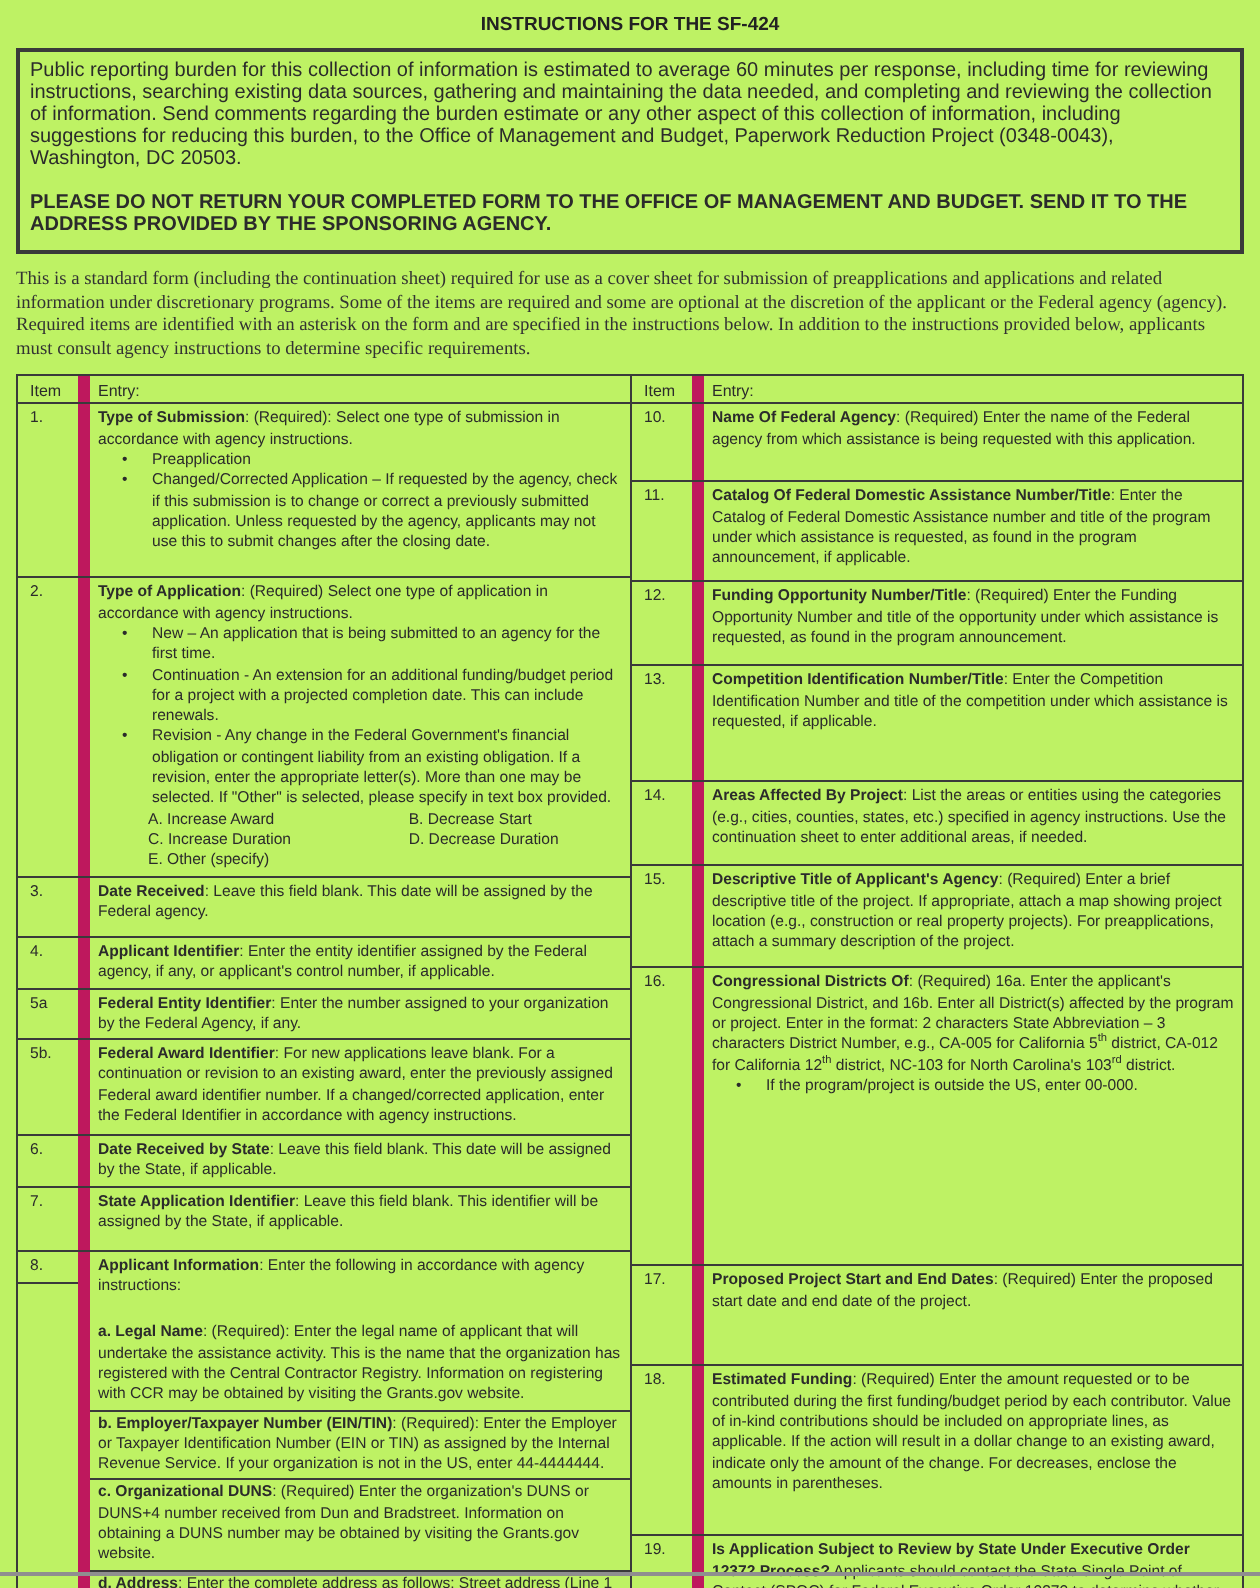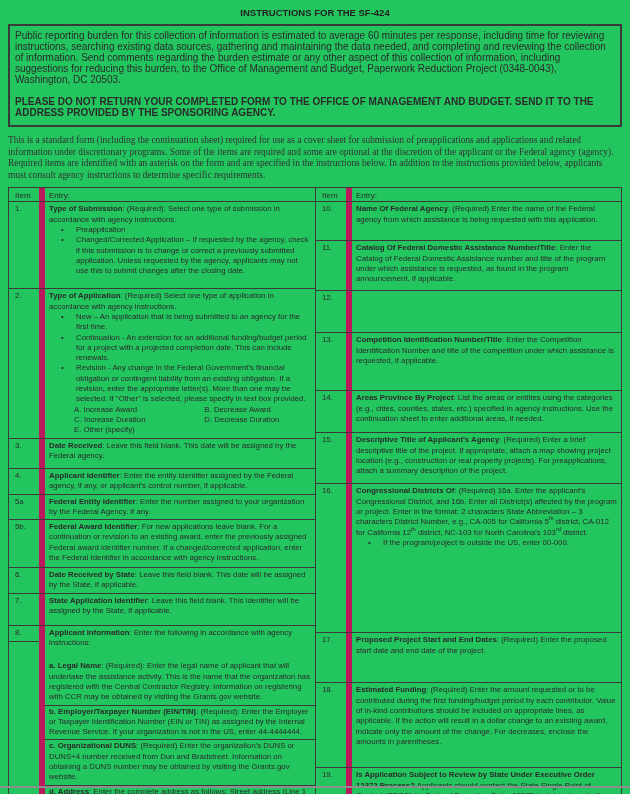--- a/index.html
+++ b/index.html
@@ -1,19 +1,19 @@
 <!DOCTYPE html>
 <html><head>
 <meta charset="utf-8">
 <style>
   * { box-sizing: border-box; margin: 0; padding: 0; }
   html, body { background: #fff; }
   .page {
     width: 630px; height: 794px; position: relative; overflow: hidden;
-    background: #22c55e; color: #2b2b2b;
+    background: #bef264; color: #2b2b2b;
     font-family: "Liberation Sans", sans-serif;
   }
   .title {
     text-align: center; font-weight: bold; font-size: 9.5px;
     padding-top: 7px; color: #222;
   }
   .burden-box {
     margin: 6px 8px 0 8px; border: 2px solid #3a3a3a;
     padding: 4px 6px 7px 5px; font-size: 10px; line-height: 11px;
   }
@@ -105,21 +105,21 @@
               <span class="btxt">New – An application that is being submitted to an agency for the first time.</span>
             </div>
           <div class="bullet">
               <span class="btxt">Continuation - An extension for an additional funding/budget period for a project with a projected completion date. This can include renewals.</span>
             </div>
           <div class="bullet">
               <span class="btxt">Revision - Any change in the Federal Government's financial obligation or contingent liability from an existing obligation. If a revision, enter the appropriate letter(s).  More than one may be selected. If "Other" is selected, please specify in text box provided.</span>
             </div>
           <div class="opts">
             <span>A. Increase Award</span>
-            <span>B. Decrease Award</span>
+            <span>B. Decrease Start</span>
             <span>C. Increase Duration</span>
             <span>D. Decrease Duration</span>
             <span>E. Other (specify)</span>
           </div>
         </div>
       </div>
 
       <div class="row" style="min-height:30px">
         <div class="cnum">3.</div>
         <div class="centry">
@@ -202,33 +202,36 @@
 
       <div class="row" style="min-height:50px">
         <div class="cnum">11.</div>
         <div class="centry">
           <span class="b">Catalog Of Federal Domestic Assistance Number/Title</span><span>: Enter the Catalog of Federal Domestic Assistance number and title of the program under which assistance is requested, as found in the program announcement, if applicable.</span>
         </div>
       </div>
 
       <div class="row" style="min-height:42px">
         <div class="cnum">12.</div>
+        <div class="centry">
+          <span class="b">Funding Opportunity Number/Title</span><span>: (Required) Enter the Funding Opportunity Number and title of the opportunity under which assistance is requested, as found in the program announcement.</span>
+        </div>
       </div>
 
       <div class="row" style="min-height:58px">
         <div class="cnum">13.</div>
         <div class="centry">
           <span class="b">Competition Identification Number/Title</span><span>: Enter the Competition Identification Number and title of the competition under which assistance is requested, if applicable.</span>
         </div>
       </div>
 
       <div class="row" style="min-height:42px">
         <div class="cnum">14.</div>
         <div class="centry">
-          <span class="b">Areas Province By Project</span><span>:  List the areas or entities using the categories (e.g., cities, counties, states, etc.) specified in agency instructions. Use the continuation sheet to enter additional areas, if needed.</span>
+          <span class="b">Areas Affected By Project</span><span>:  List the areas or entities using the categories (e.g., cities, counties, states, etc.) specified in agency instructions. Use the continuation sheet to enter additional areas, if needed.</span>
         </div>
       </div>
 
       <div class="row" style="min-height:51px">
         <div class="cnum">15.</div>
         <div class="centry">
           <span class="b">Descriptive Title of Applicant's Agency</span><span>: (Required) Enter a brief descriptive title of the project.  If appropriate, attach a map showing project location (e.g., construction or real property projects). For preapplications, attach a summary description of the project.</span>
         </div>
       </div>
 

